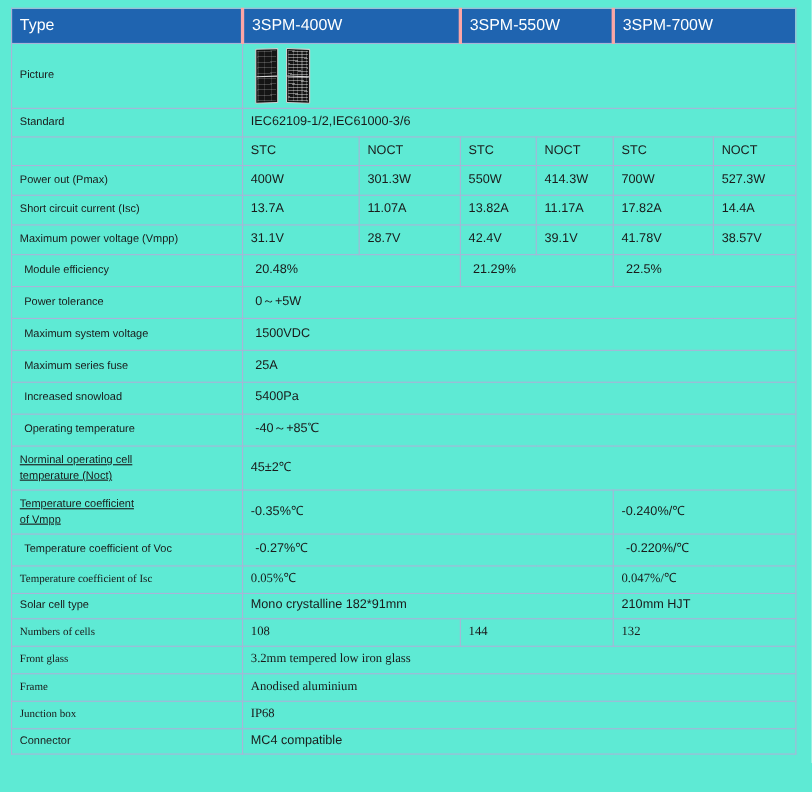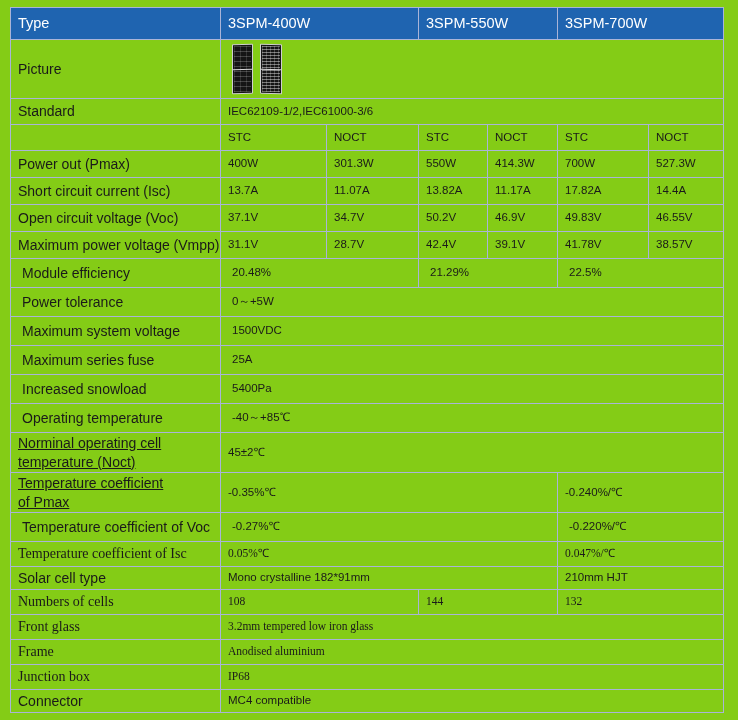--- a/index.html
+++ b/index.html
@@ -11,21 +11,21 @@
     width: 738px;
     height: 720px;
     font-family: "Liberation Sans", sans-serif;
     color: #1a1a1a;
     overflow: hidden;
   }
   .sheet {
     position: relative;
     width: 738px;
     height: 720px;
-    background: #84cc16;
+    background: #5eead4;
   }
   table.spec {
     position: absolute;
     left: 10px;
     top: 7px;
     width: 713px;
     border-collapse: collapse;
     table-layout: fixed;
     font-size: 11.5px;
   }
@@ -43,25 +43,25 @@
   thead th {
     background: #1f64b0;
     color: #ffffff;
     font-size: 14.5px;
     font-weight: bold;
     height: 31px;
     border: 1px solid #1f64b0;
     padding: 0 9px;
   }
   thead th.hdr-sep {
-    border-left: 1px solid #fca5a5;
+    border-left: 3px solid #fca5a5;
   }
   
   td.lbl {
-    font-size: 14px;
+    font-size: 10px;
     padding-left: 9px;
     margin-left: 32px;
   }
   tr.r-pic td { height: 58px; }
   tr.r-std td { height: 25px; }
   tr.r-sub td { height: 25px; }
   tr.r-dat td { height: 26px; }
   tr.r-one td { height: 28px; padding-left: 11px; }
   tr.r-two td { height: 39px; }
   tr.r-tight td { height: 22px; }
@@ -181,29 +181,20 @@
       <tr class="r-dat">
         <td class="lbl">Short circuit current (Isc)</td>
         <td>13.7A</td>
         <td>11.07A</td>
         <td>13.82A</td>
         <td>11.17A</td>
         <td>17.82A</td>
         <td>14.4A</td>
       </tr>
 
-      <tr class="r-dat">
-        <td class="lbl">Open circuit voltage (Voc)</td>
-        <td>37.1V</td>
-        <td>34.7V</td>
-        <td>50.2V</td>
-        <td>46.9V</td>
-        <td>49.83V</td>
-        <td>46.55V</td>
-      </tr>
 
 
       <tr class="r-dat">
         <td class="lbl">Maximum power voltage (Vmpp)</td>
         <td>31.1V</td>
         <td>28.7V</td>
         <td>42.4V</td>
         <td>39.1V</td>
         <td>41.78V</td>
         <td>38.57V</td>
@@ -245,21 +236,21 @@
         <td class="lbl cellstack">
           <span>Norminal operating cell</span><br>
           <span>temperature (Noct)</span>
         </td>
         <td colspan="6">45±2℃</td>
       </tr>
 
       <tr class="r-two">
         <td class="lbl cellstack">
           <span>Temperature  coefficient</span><br>
-          <span>of Pmax</span>
+          <span>of Vmpp</span>
         </td>
         <td colspan="4">-0.35%℃</td>
         <td colspan="2">-0.240%/℃</td>
       </tr>
 
       <tr class="r-one">
         <td class="lbl">Temperature  coefficient of Voc</td>
         <td colspan="4">-0.27%℃</td>
         <td colspan="2">-0.220%/℃</td>
       </tr>

